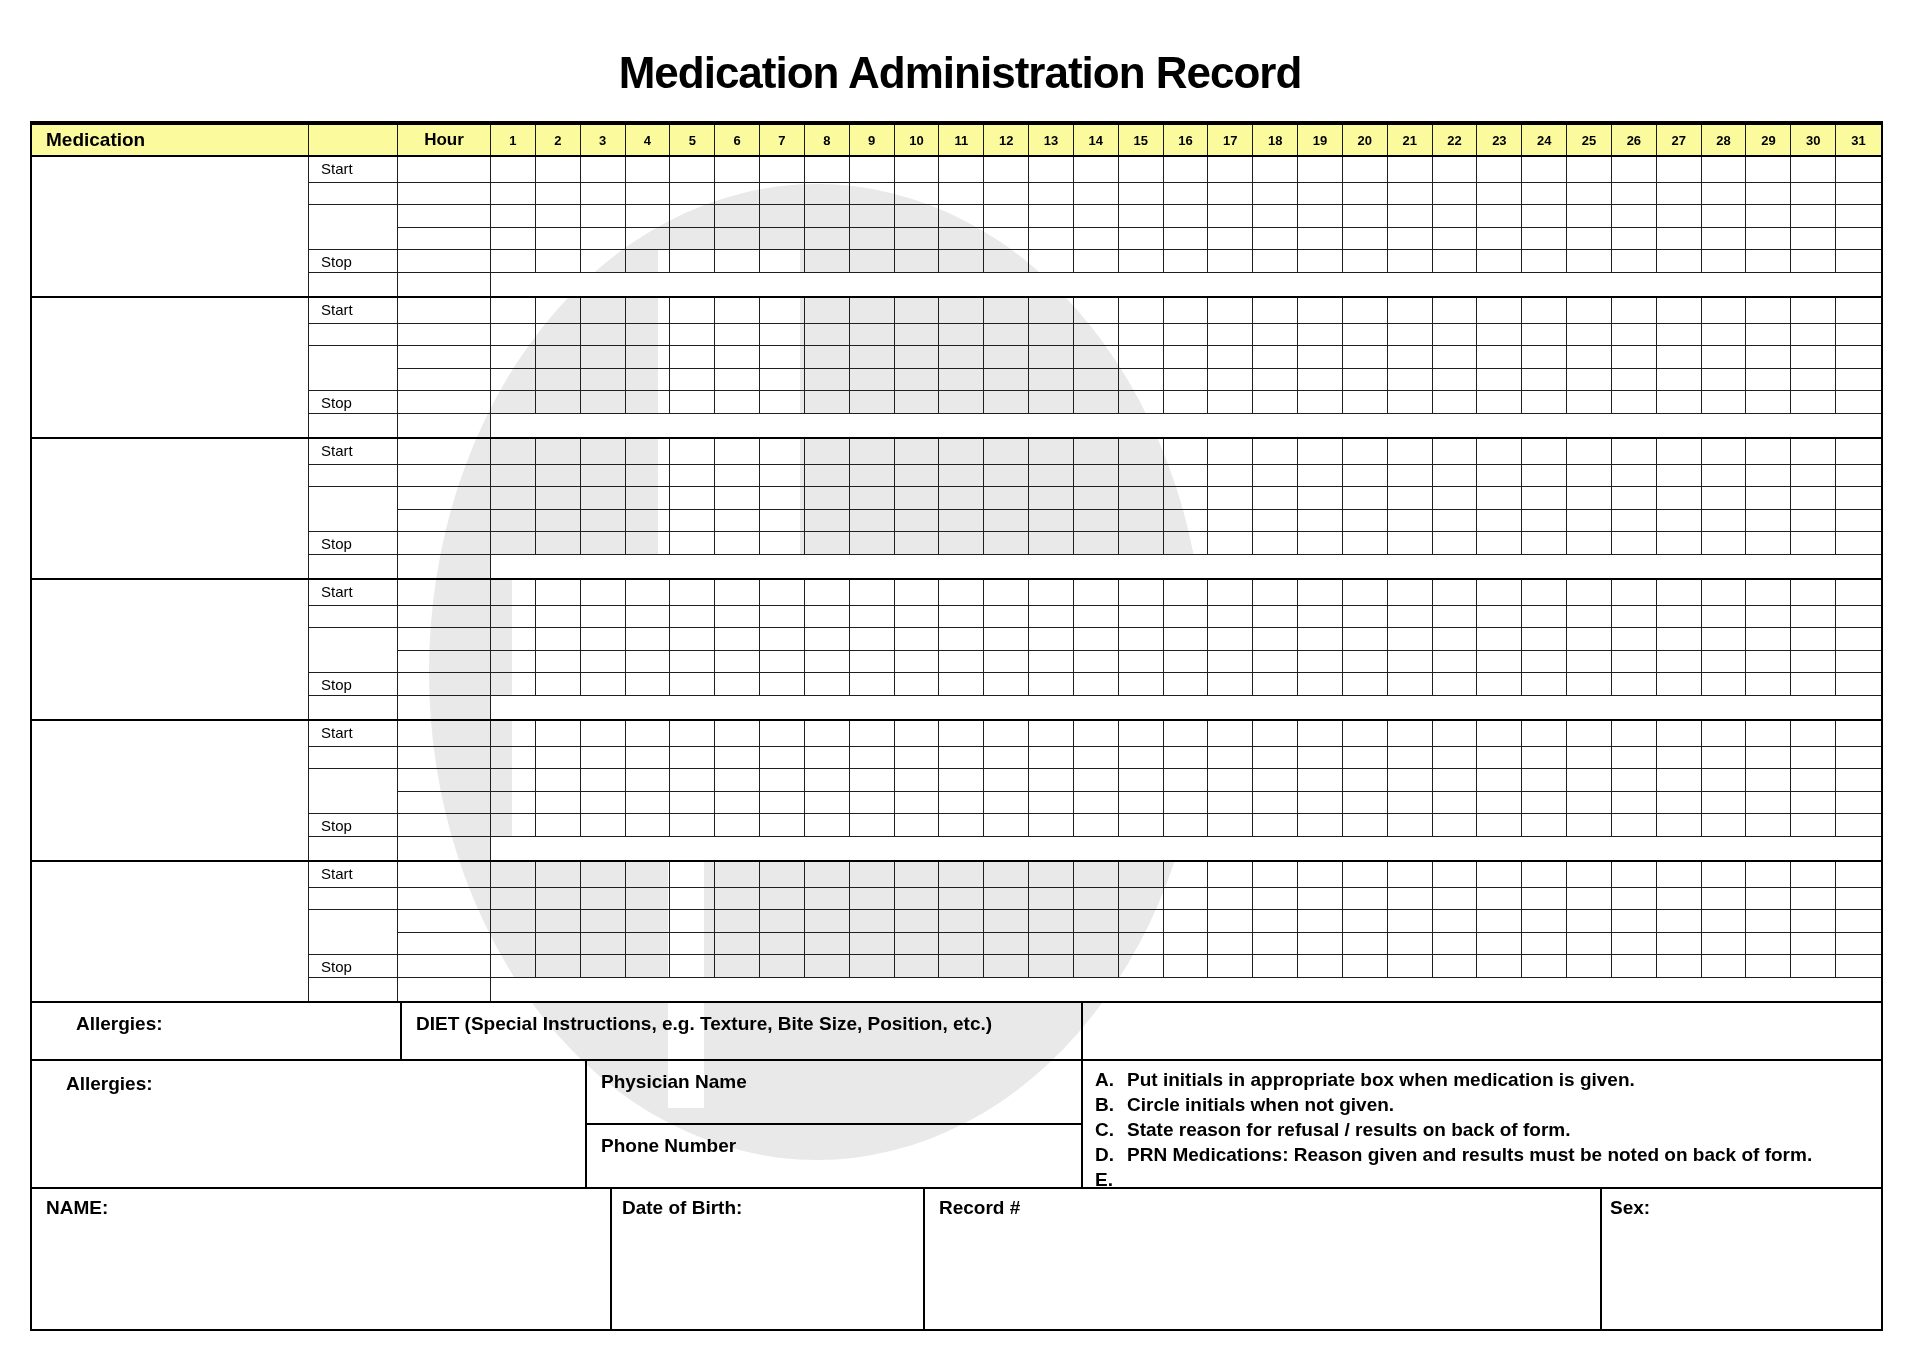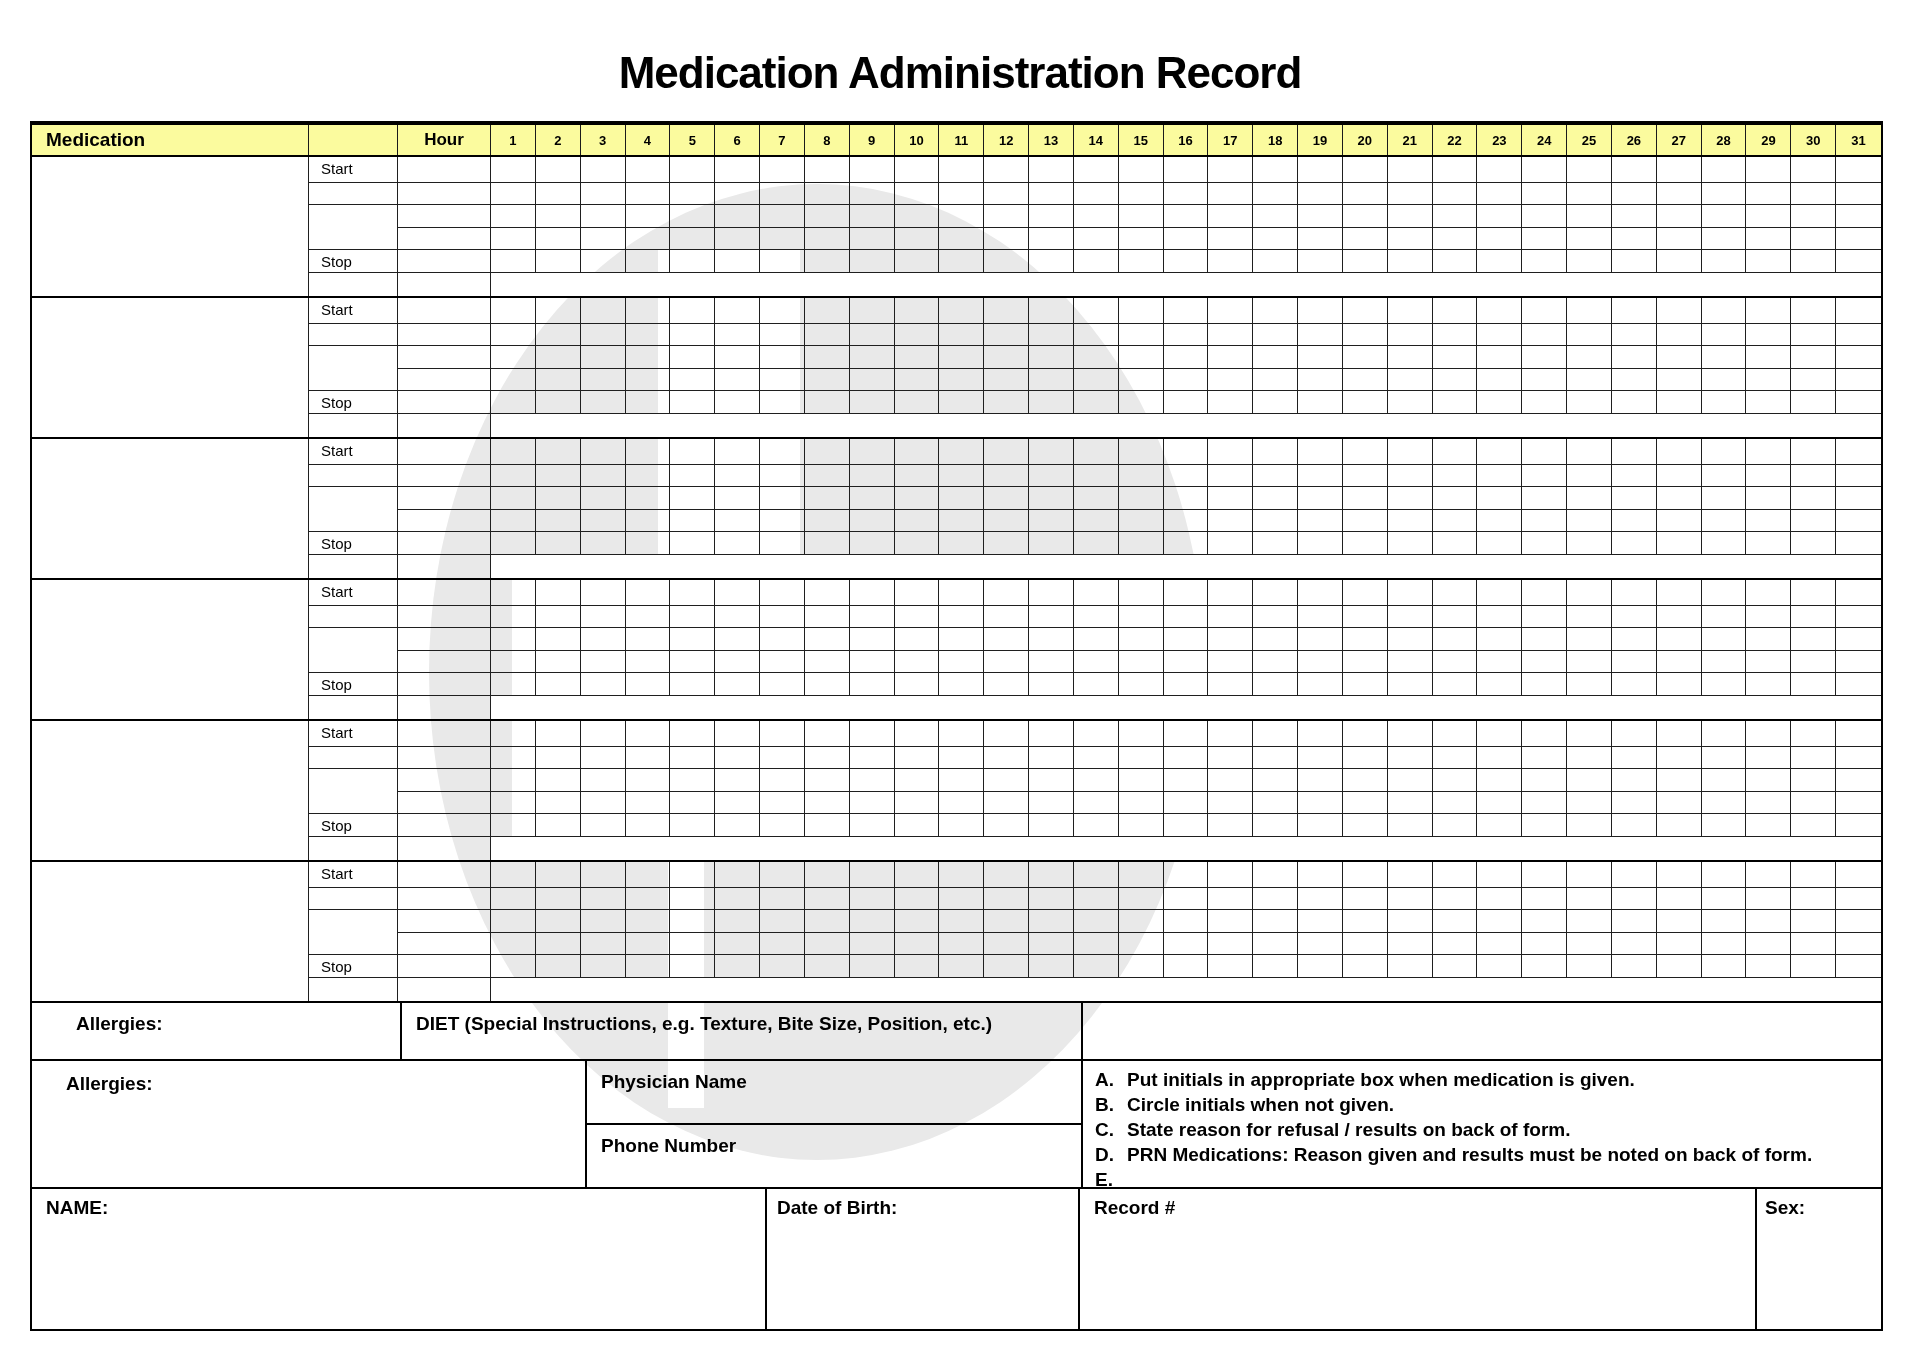--- a/index.html
+++ b/index.html
@@ -62,21 +62,21 @@
   .row-allerg .c2 { width:496px; border-right:2px solid #000; display:flex; flex-direction:column; }
   .row-allerg .c2 .sub1 { height:64px; border-bottom:2px solid #000; }
   .row-allerg .c2 .sub2 { flex:1; }
   .row-allerg .c2 .blbl { display:block; padding:10px 0 0 14px; }
   .row-allerg .c3 { flex:1; padding-top:6px; }
   .instr-line { display:flex; font-size:19px; font-weight:bold; line-height:25px; }
   .instr-letter { width:44px; padding-left:12px; flex:none; }
   .instr-text .sym { font-style:italic; }
   .row-name { flex:1; display:flex; }
   .row-name .c { padding:8px 0 0 14px; }
-  .row-name .c1 { width:735px; border-right:2px solid #000; }
+  .row-name .c1 { width:580px; border-right:2px solid #000; }
   .row-name .c2 { width:677px; border-right:2px solid #000; }
   .row-name .c3 { width:313px; border-right:2px solid #000; padding-left:10px; }
   .row-name .c4 { flex:1; padding-left:8px; }
 </style>
 </head>
 <body>
 
 <div class="page" style="--yellow: #fbfb9e;">
 
   <svg class="watermark" width="1920" height="1356" viewBox="0 0 1920 1356">

